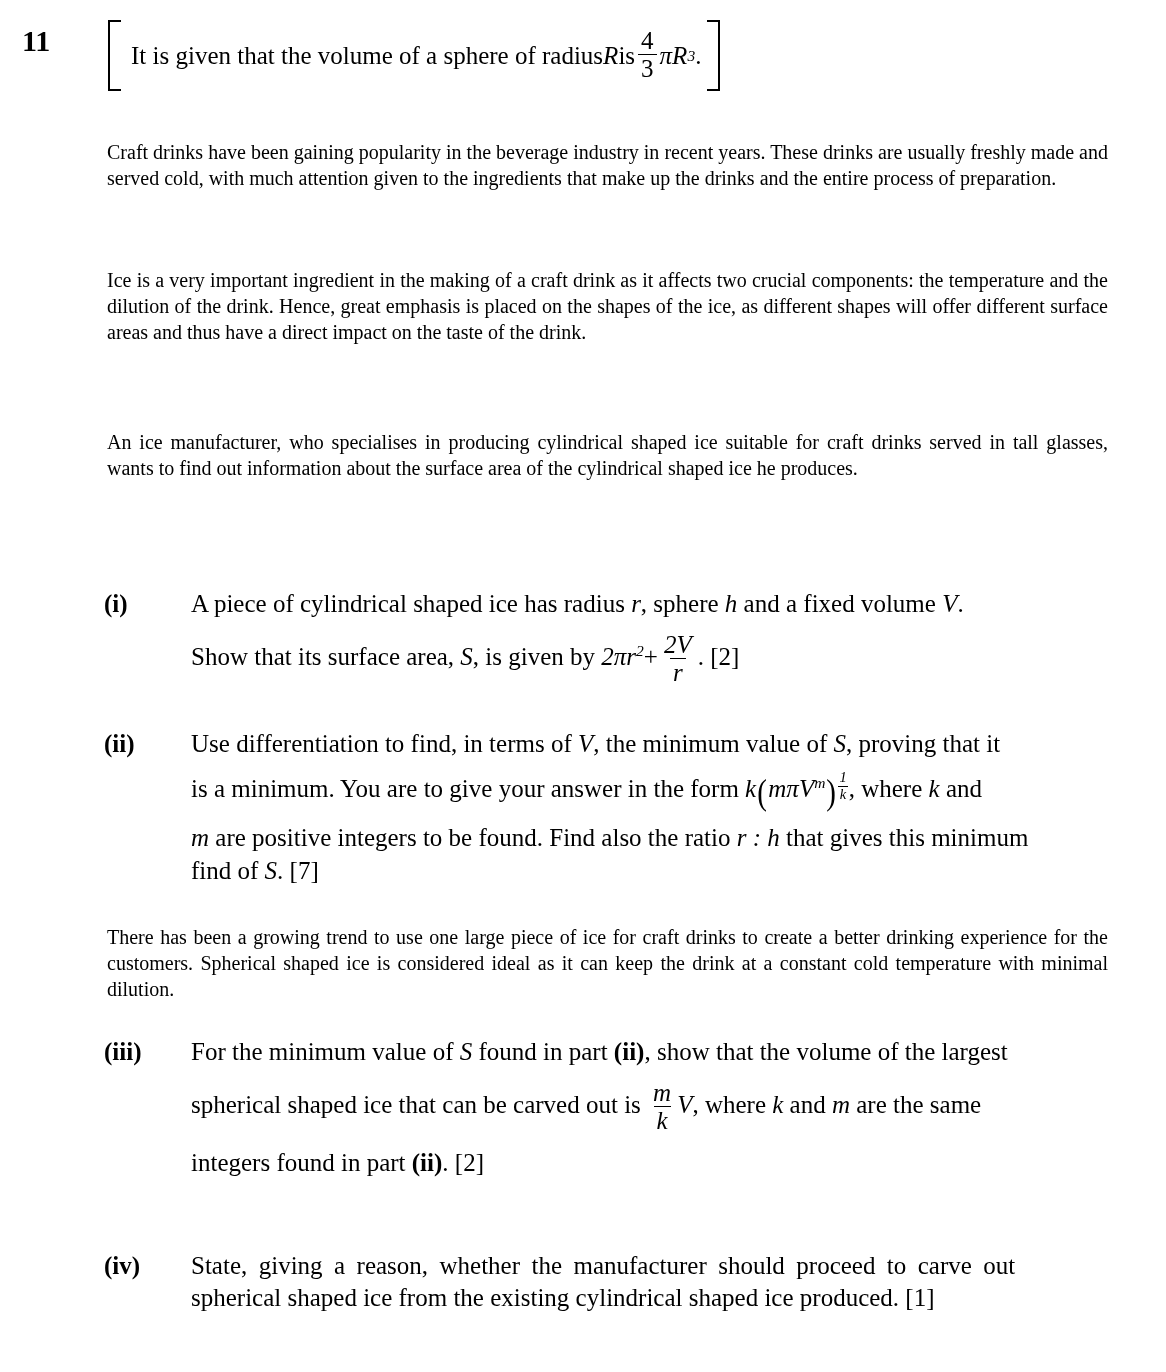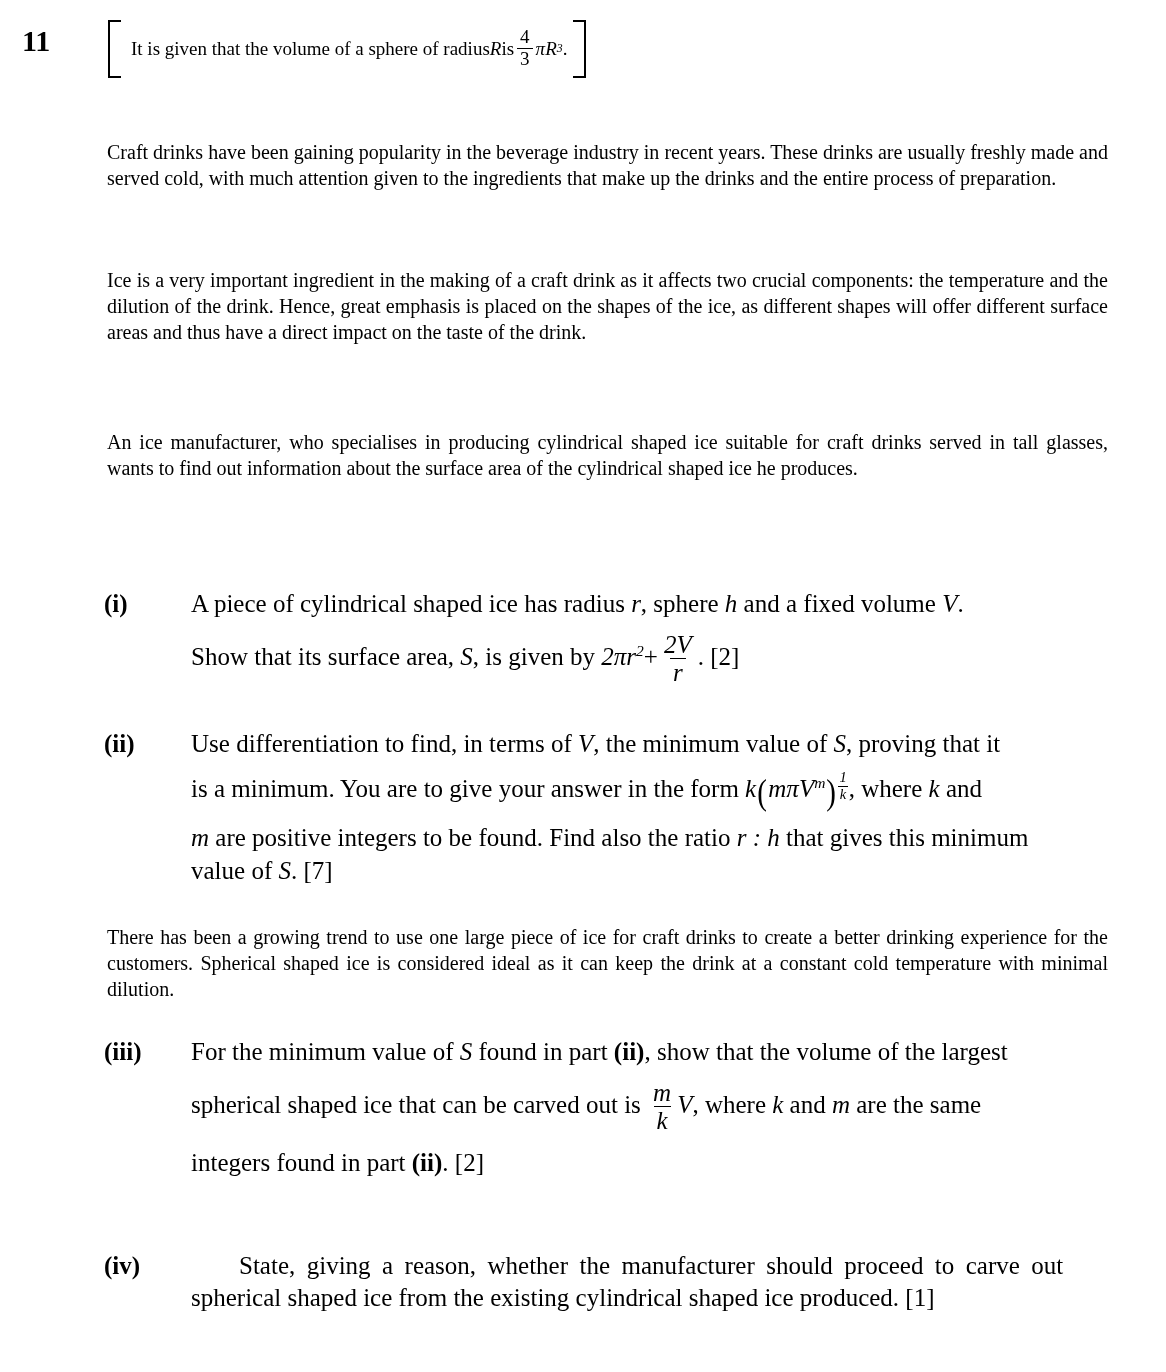--- a/index.html
+++ b/index.html
@@ -50,21 +50,21 @@
     border-top: 2.5px solid #000;
     border-bottom: 2.5px solid #000;
   }
   .sqbr.right {
     border-right: 2.5px solid #000;
     border-top: 2.5px solid #000;
     border-bottom: 2.5px solid #000;
   }
   .given-inner {
     padding: 8px 6px 8px 10px;
-    font-size: 19px;
+    font-size: 25px;
     line-height: 1.1;
     display: flex;
     align-items: center;
     white-space: nowrap;
     text-align: right;
   }
 
   
   .it { font-style: italic; }
   .frac {
@@ -209,21 +209,21 @@
   <div class="part" style="top:728px;">
     <div class="label">(ii)</div>
     <div class="content">
       <span class="line"><span>Use differentiation to find, in terms of </span><span class="it">V</span><span>, the minimum value of </span><span class="it">S</span><span>, proving that it</span></span>
       <span class="line tall"><span>is a minimum. You are to give your answer in the form </span><span class="it nowrap"><span>k</span><span class="bigparen" style="font-style:normal">(</span><span>m</span><span>π</span><span>V</span><sup class="exp">m</sup><span class="bigparen" style="font-style:normal">)</span><span class="sup-frac">
               <span class="num">1</span>
               <span class="den">k</span>
             </span></span><span>, where </span><span class="it">k</span><span> and</span></span>
       <span class="line"><span class="it">m</span><span> are positive integers to be found. Find also the ratio </span><span class="it">r : h</span><span> that gives this minimum</span></span>
       <span class="line justify-row">
-        <span class="nowrap"><span>value of </span><span class="it">S</span><span>.</span></span>
+        <span class="nowrap"><span>find of </span><span class="it">S</span><span>.</span></span>
         <span>[7]</span>
       </span>
     </div>
   </div>
 
   <div class="para" style="top:925px;">There has been a growing trend to use one large piece of ice for craft drinks to create a better drinking experience for the customers. Spherical shaped ice is considered ideal as it can keep the drink at a constant cold temperature with minimal dilution.</div>
 
   <div class="part" style="top:1036px;">
     <div class="label">(iii)</div>
     <div class="content">
@@ -236,21 +236,21 @@
         <span class="nowrap"><span>integers found in part </span><b>(ii)</b><span>.</span></span>
         <span>[2]</span>
       </span>
     </div>
   </div>
 
   <div class="part" style="top:1250px;">
     <div class="label">(iv)</div>
     <div class="content">
       <span class="line" style="text-align:justify;">
-          <span style="display:block;text-align:justify;word-spacing:5.2px;margin-left:48px;">State, giving a reason, whether the manufacturer should proceed to carve out</span>
+          <span style="display:block;text-align:justify;word-spacing:5.2px;">State, giving a reason, whether the manufacturer should proceed to carve out</span>
         </span>
       <span class="line justify-row">
         <span class="nowrap">spherical shaped ice from the existing cylindrical shaped ice produced.</span>
         <span>[1]</span>
       </span>
     </div>
   </div>
 
 </div>
 

